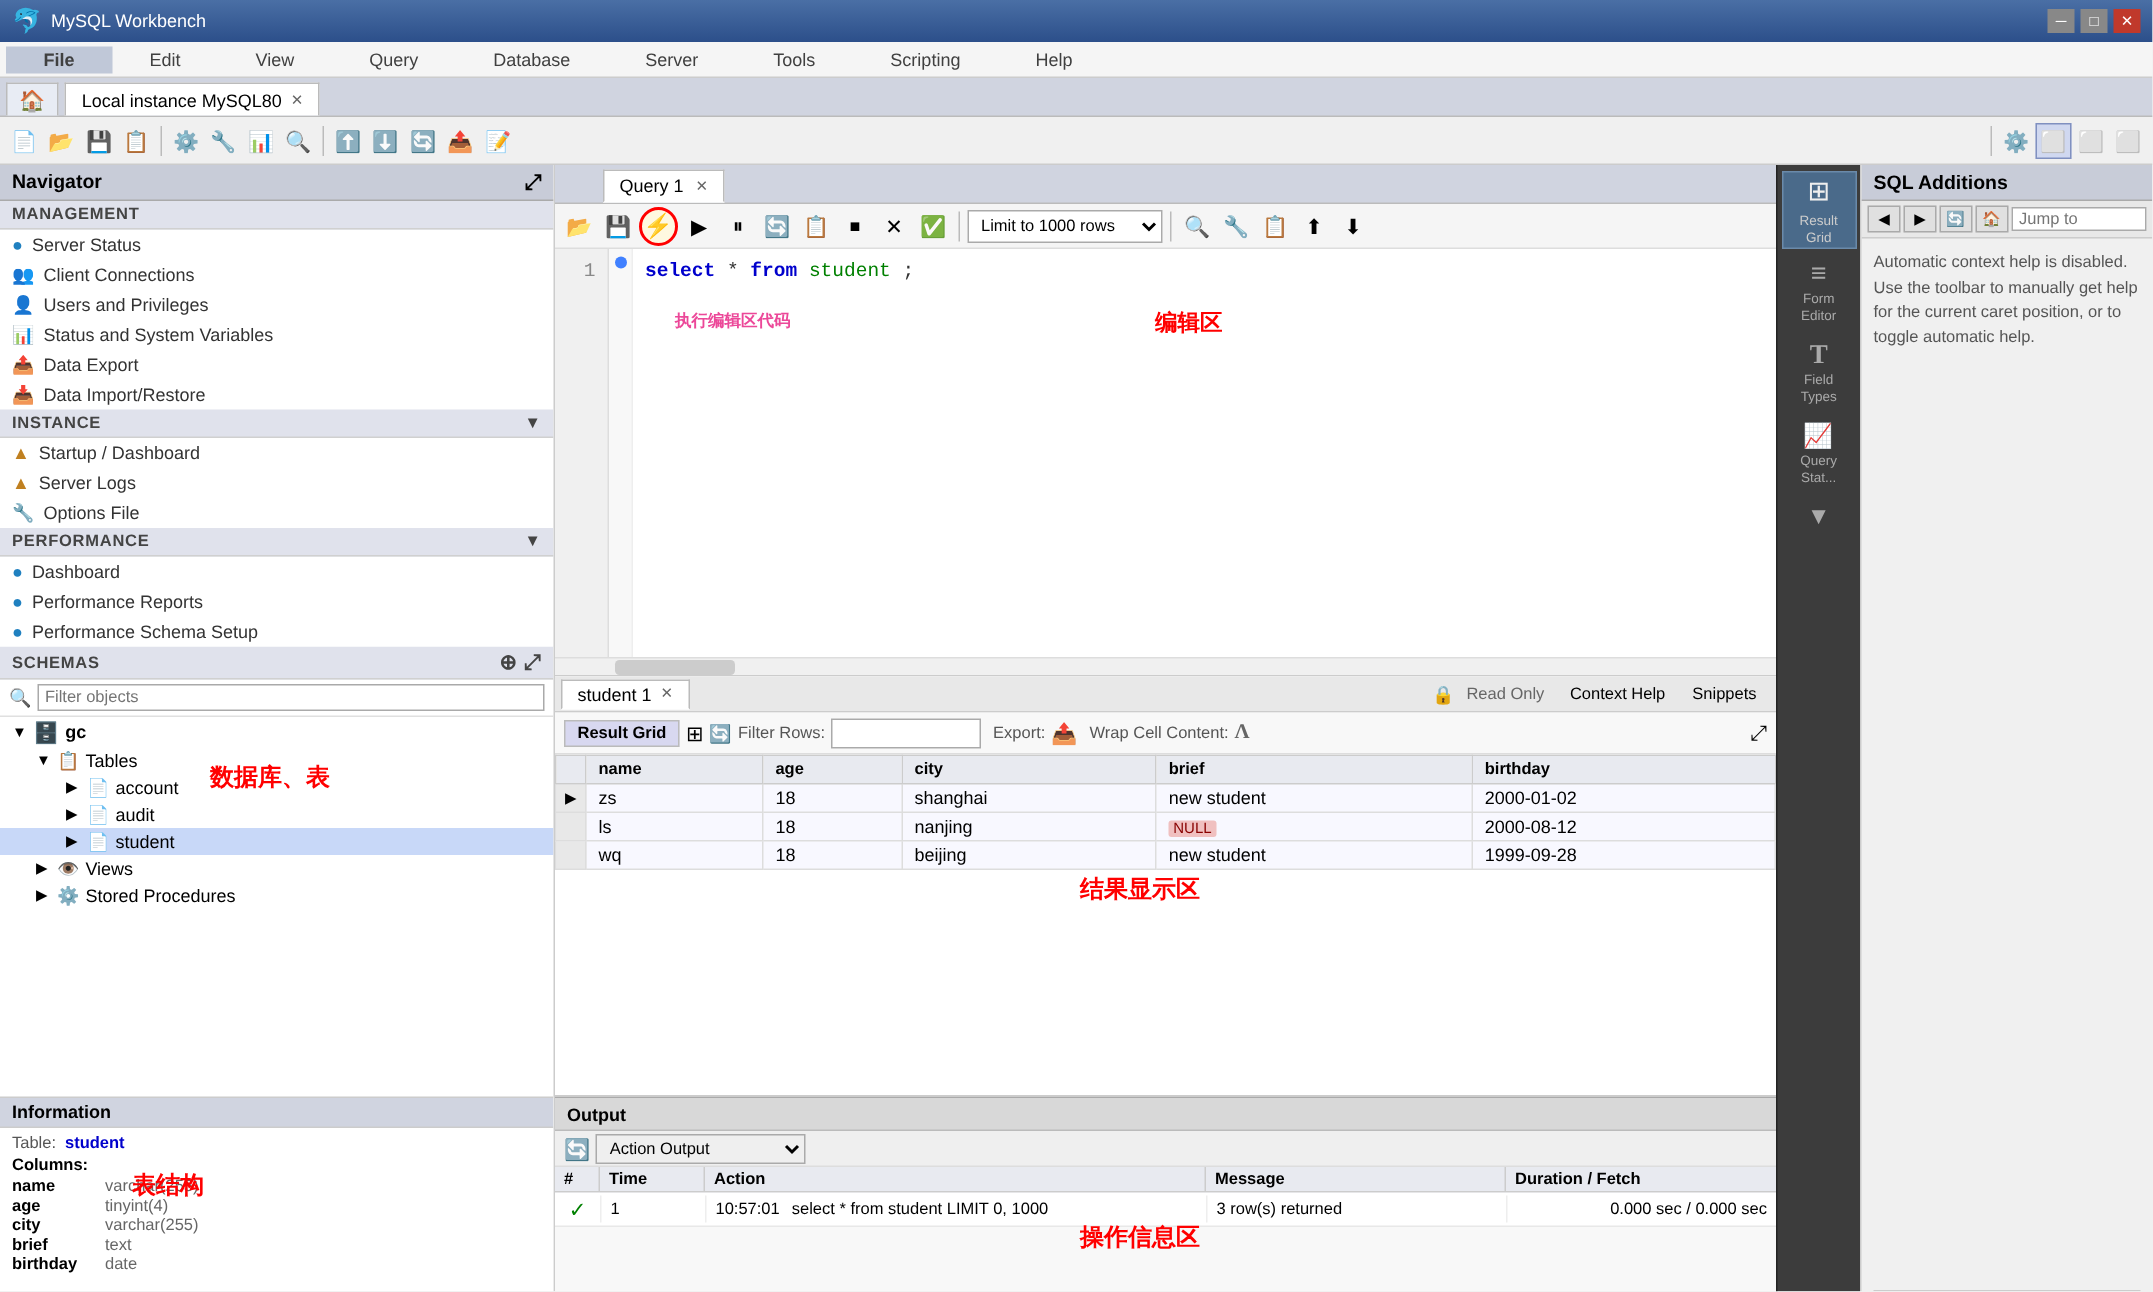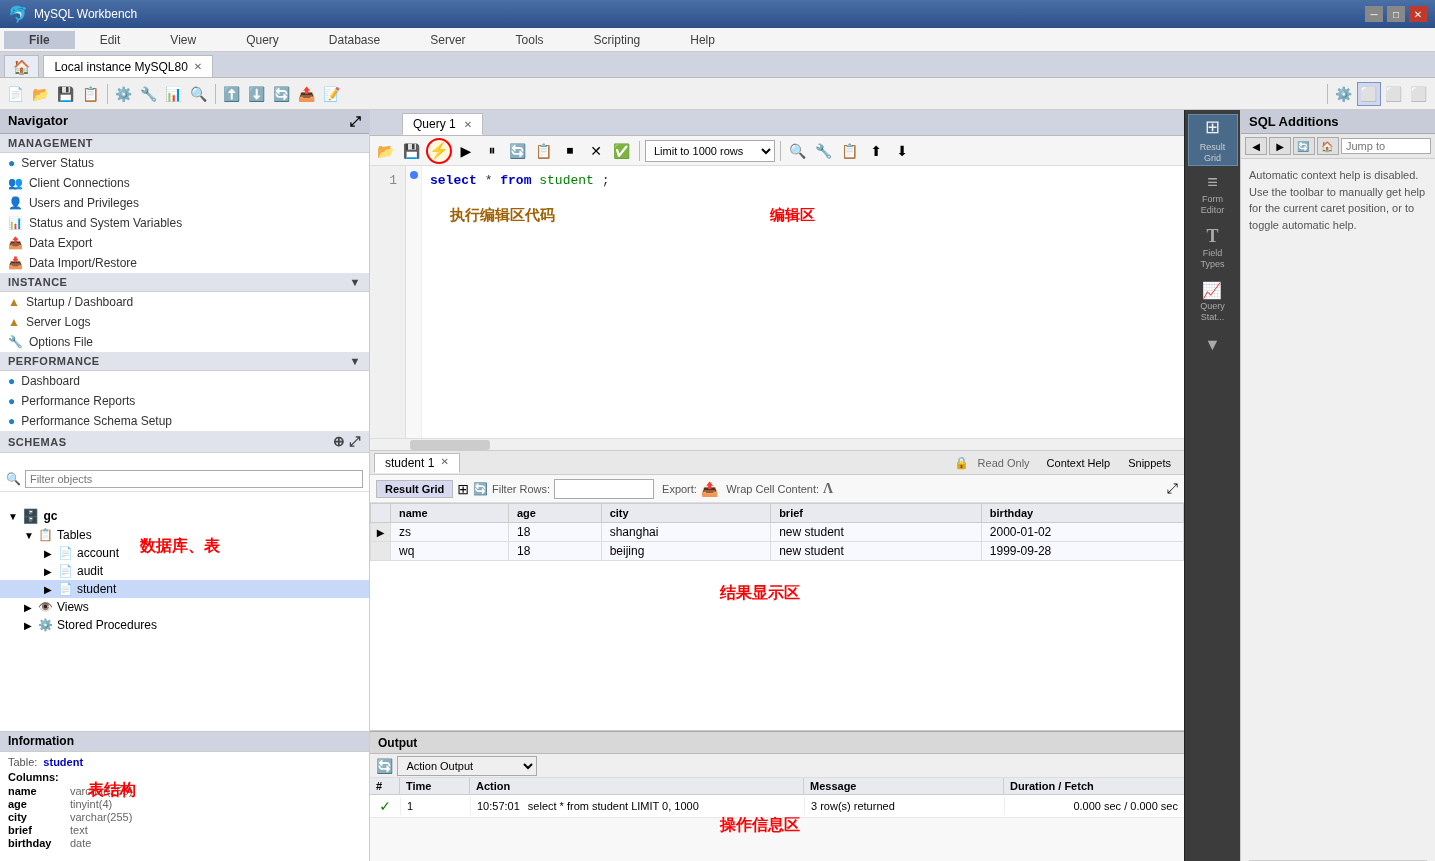--- a/index.html
+++ b/index.html
@@ -184,21 +184,21 @@
       <div class="nav-item">
         <span style="color:#2080c0; margin-right:6px;">●</span>
         <span>Performance Reports</span>
       </div>
       <div class="nav-item">
         <span style="color:#2080c0; margin-right:6px;">●</span>
         <span>Performance Schema Setup</span>
       </div>
     </div>
 
-    <div style="display:flex; flex-direction:column; flex:1; overflow:hidden;gap:14px;">
+    <div style="display:flex; flex-direction:column; flex:1; overflow:hidden;">
       <div style="background:#e0e2ec; padding:3px 8px; font-size:11px; font-weight:bold; color:#444; border-bottom:1px solid #d0d0d0; text-transform:uppercase; letter-spacing:0.5px; display:flex; align-items:center; justify-content:space-between; height:22px;">
         <span>SCHEMAS</span>
         <span style="display:flex; gap:4px;">
           <span style="cursor:pointer; font-size:14px;">⊕</span>
           <span style="cursor:pointer; font-size:14px;">⤢</span>
         </span>
       </div>
       <div style="padding:3px 6px; display:flex; align-items:center; gap:4px; border-bottom:1px solid #e0e0e0;">
         <span style="font-size:12px;">🔍</span>
         <input type="text" placeholder="Filter objects" style="flex: 1 1 0%; height: 18px; border: 1px solid rgb(170, 170, 170); padding: 0px 4px; font-size: 11px;">
@@ -341,21 +341,21 @@
         </div>
 
         <div contenteditable="true" style="flex: 1 1 0%; padding: 4px 8px; font-family: &quot;Courier New&quot;, monospace; font-size: 13px; outline: none; overflow: auto; line-height: 22px; cursor: text;">
           <span style="color:#0000cc; font-weight:bold;">select</span>
           <span style="color:#333;"> * </span>
           <span style="color:#0000cc; font-weight:bold;">from</span>
           <span style="color:#008000;"> student</span>
           <span style="color:#333;">;</span>
         </div>
 
-        <div style="position:absolute; left:80px; top:40px; color:#a16207; font-size:15px; font-weight:bold; pointer-events:none;">
+        <div style="position:absolute; left:80px; top:40px; color:#ec4899; font-size:11px; font-weight:bold; pointer-events:none;">
           <span>执行编辑区代码</span>
         </div>
 
         <div style="position:absolute; left:400px; top:40px; color:red; font-size:15px; font-weight:bold; pointer-events:none;">
           <span>编辑区</span>
         </div>
       </div>
 
       <div style="height:12px; background:#f0f0f0; border-top:1px solid #ddd; display:flex; align-items:center;">
         <div style="flex:1; height:10px; position:relative;">
@@ -412,20 +412,28 @@
           </thead>
           <tbody>
             <tr style="background:#f8f8ff;">
               <td style="background:#e8e8e8; border:1px solid #ddd; padding:2px 4px; text-align:center; font-size:10px;">▶</td>
               <td style="border:1px solid #ddd; padding:2px 8px;">zs</td>
               <td style="border:1px solid #ddd; padding:2px 8px;">18</td>
               <td style="border:1px solid #ddd; padding:2px 8px;">shanghai</td>
               <td style="border:1px solid #ddd; padding:2px 8px;">new student</td>
               <td style="border:1px solid #ddd; padding:2px 8px;">2000-01-02</td>
             </tr>
+            <tr>
+              <td style="background:#e8e8e8; border:1px solid #ddd; padding:2px 4px; text-align:center;"></td>
+              <td style="border:1px solid #ddd; padding:2px 8px;">ls</td>
+              <td style="border:1px solid #ddd; padding:2px 8px;">18</td>
+              <td style="border:1px solid #ddd; padding:2px 8px;">nanjing</td>
+              <td style="border:1px solid #ddd; padding:2px 8px;"><span style="background:#f0c0c0; color:#800; font-size:10px; padding:0 3px; border-radius:2px;">NULL</span></td>
+              <td style="border:1px solid #ddd; padding:2px 8px;">2000-08-12</td>
+            </tr>
             <tr style="background:#f8f8ff;">
               <td style="background:#e8e8e8; border:1px solid #ddd; padding:2px 4px; text-align:center;"></td>
               <td style="border:1px solid #ddd; padding:2px 8px;">wq</td>
               <td style="border:1px solid #ddd; padding:2px 8px;">18</td>
               <td style="border:1px solid #ddd; padding:2px 8px;">beijing</td>
               <td style="border:1px solid #ddd; padding:2px 8px;">new student</td>
               <td style="border:1px solid #ddd; padding:2px 8px;">1999-09-28</td>
             </tr>
           </tbody>
         </table>

